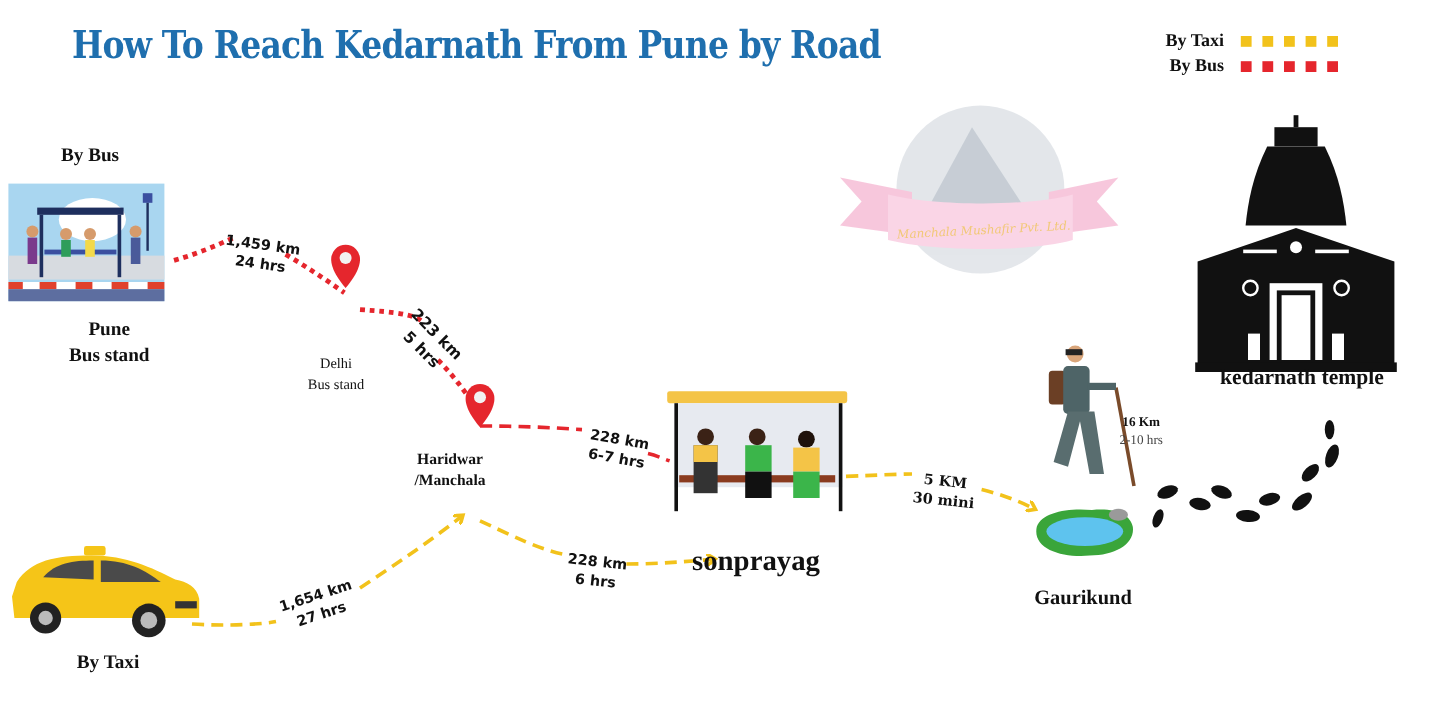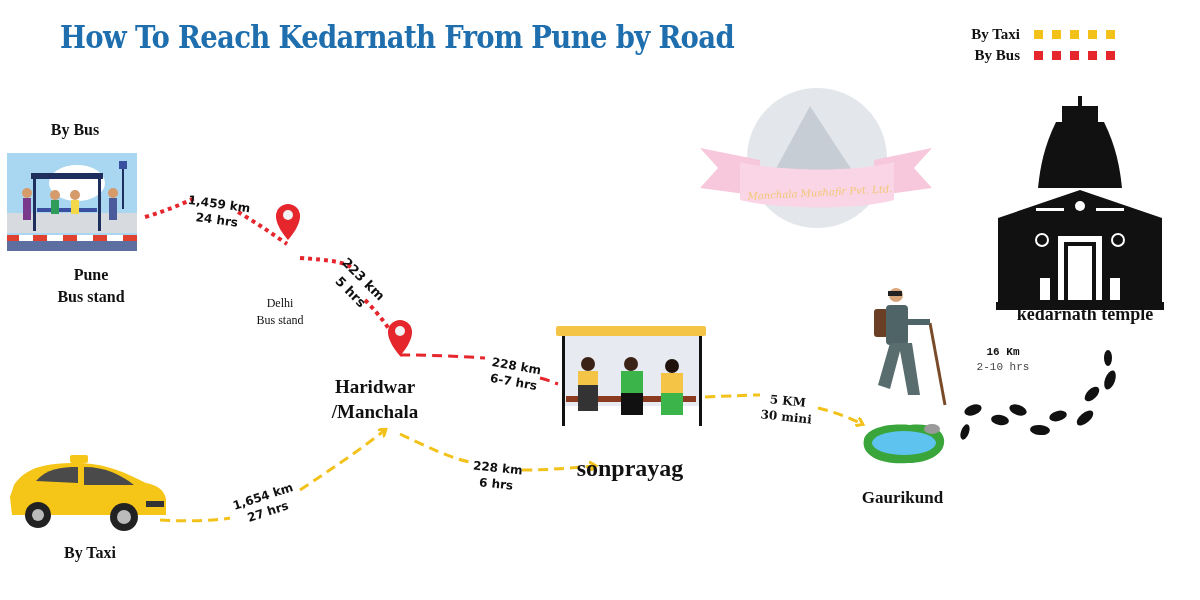--- a/index.html
+++ b/index.html
@@ -182,21 +182,21 @@
 <div class="abs lbl" style="left:36px; top:264px; width:110px; font-size:16px;">
   <div>Pune</div>
   <div>Bus stand</div>
 </div>
 
 <div class="abs lbl" style="left:240px; top:264px; width:80px; font-size:12px; font-weight:normal;margin-top:31px;">
   <div>Delhi</div>
   <div>Bus stand</div>
 </div>
 
-<div class="abs lbl" style="left:320px; top:375px; width:110px; font-size:19px; line-height:1.3;text-align:center;">
+<div class="abs lbl" style="left:320px; top:375px; width:110px; font-size:13px; line-height:1.3;text-align:center;">
   <div>Haridwar</div>
   <div>/Manchala</div>
 </div>
 
 <div class="abs lbl" style="left:570px; top:452px; width:120px; font-size:24px;">sonprayag</div>
 <div class="abs lbl" style="left:845px; top:474px; width:115px; font-size:17px;margin-top:12px;">Gaurikund</div>
 <div class="abs lbl" style="left:995px; top:302px; width:180px; font-size:18px;text-align:center;">kedarnath temple</div>
 <div class="abs lbl" style="left:45px; top:542px; width:90px; font-size:16px;">By Taxi</div>
 
 <div class="abs dist" style="left:178px; top:196px; width:80px; transform:rotate(8deg);">
@@ -222,16 +222,16 @@
 <div class="abs dist" style="left:462px; top:460px; width:70px; transform:rotate(6deg);">
   <div>228 km</div>
   <div>6 hrs</div>
 </div>
 
 <div class="abs dist" style="left:752px; top:393px; width:70px; font-family:'DejaVu Serif',serif; font-size:12px; transform:rotate(6deg);">
   <div>5 KM</div>
   <div>30 mini</div>
 </div>
 
-<div class="abs dist" style="left:968px; top:345px; width:70px; font-family:Liberation Mono, monospace; font-size:11px;">
+<div class="abs dist" style="left:916px; top:345px; width:70px; font-family:Liberation Serif, serif; font-size:11px;">
   <div>16 Km</div>
   <div style="font-weight:normal; color:#444;">2-10 hrs</div>
 </div>
 
 </body></html>

